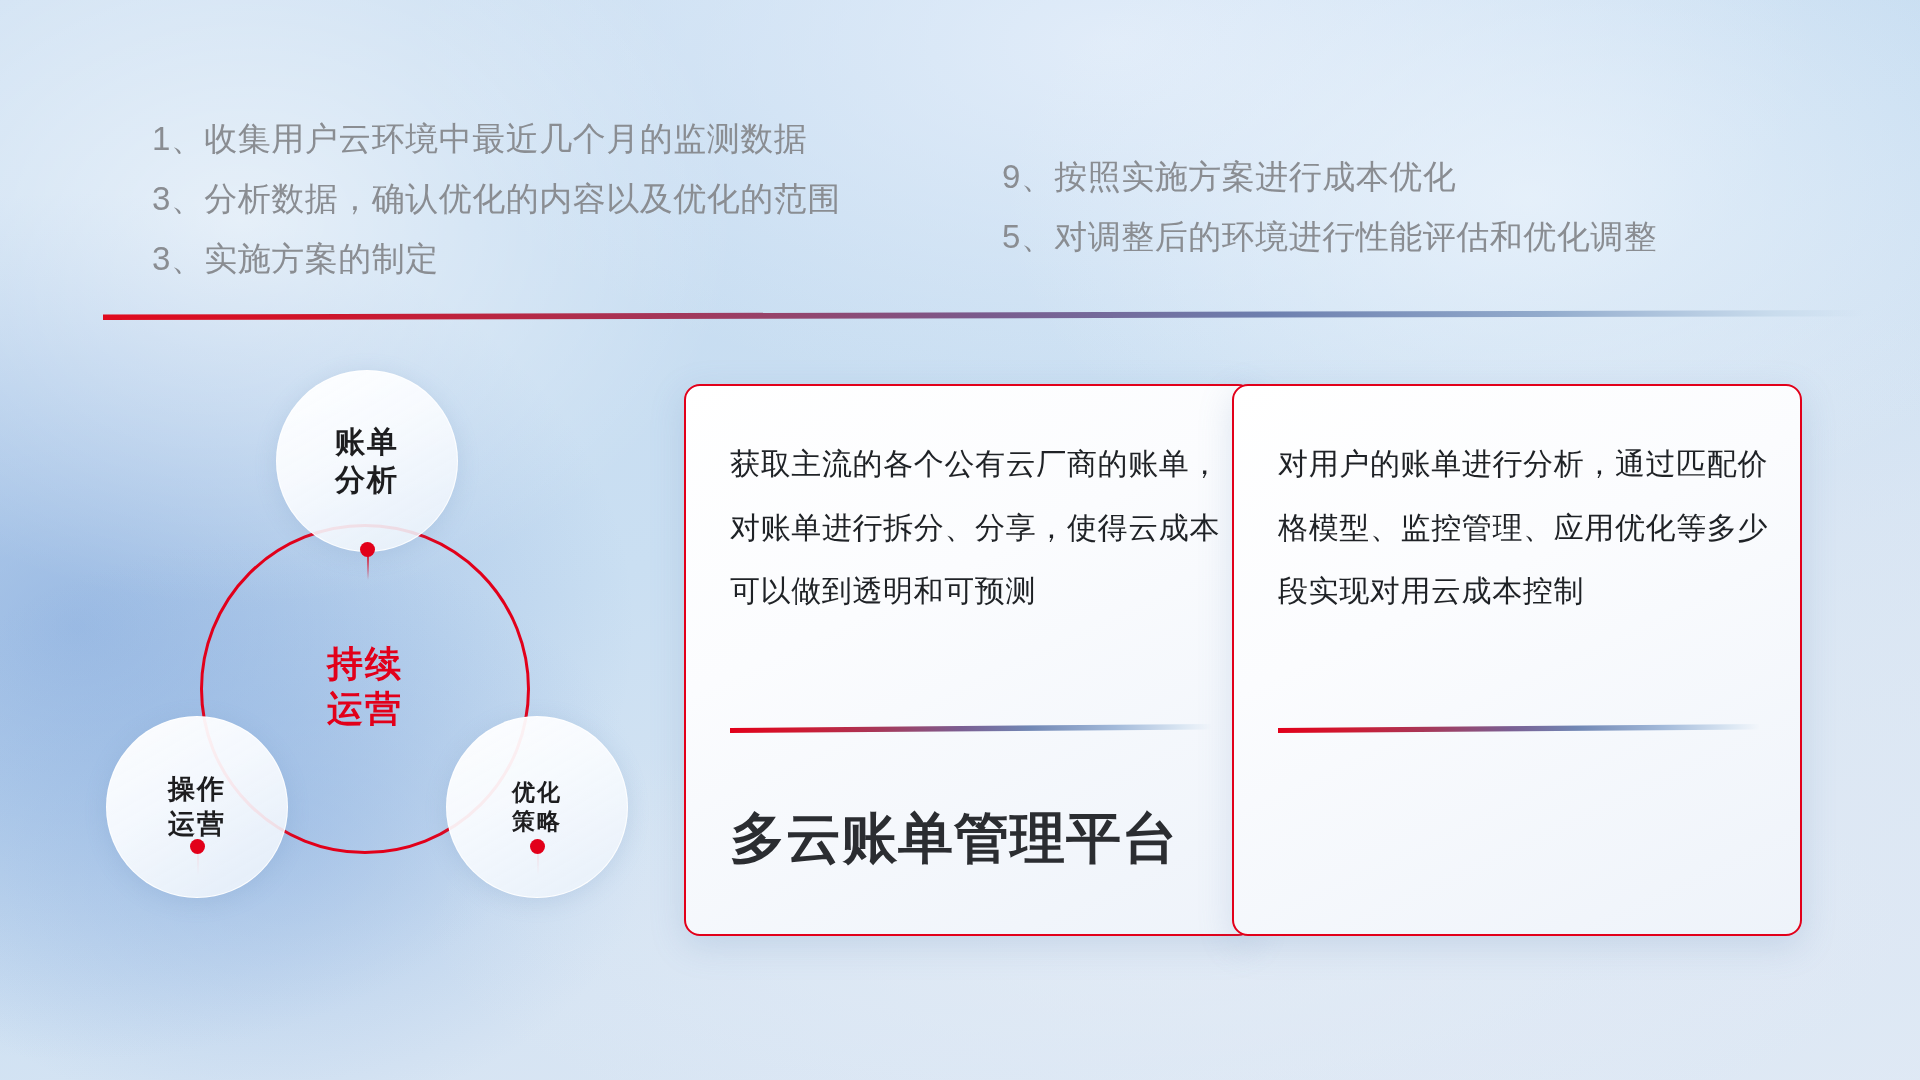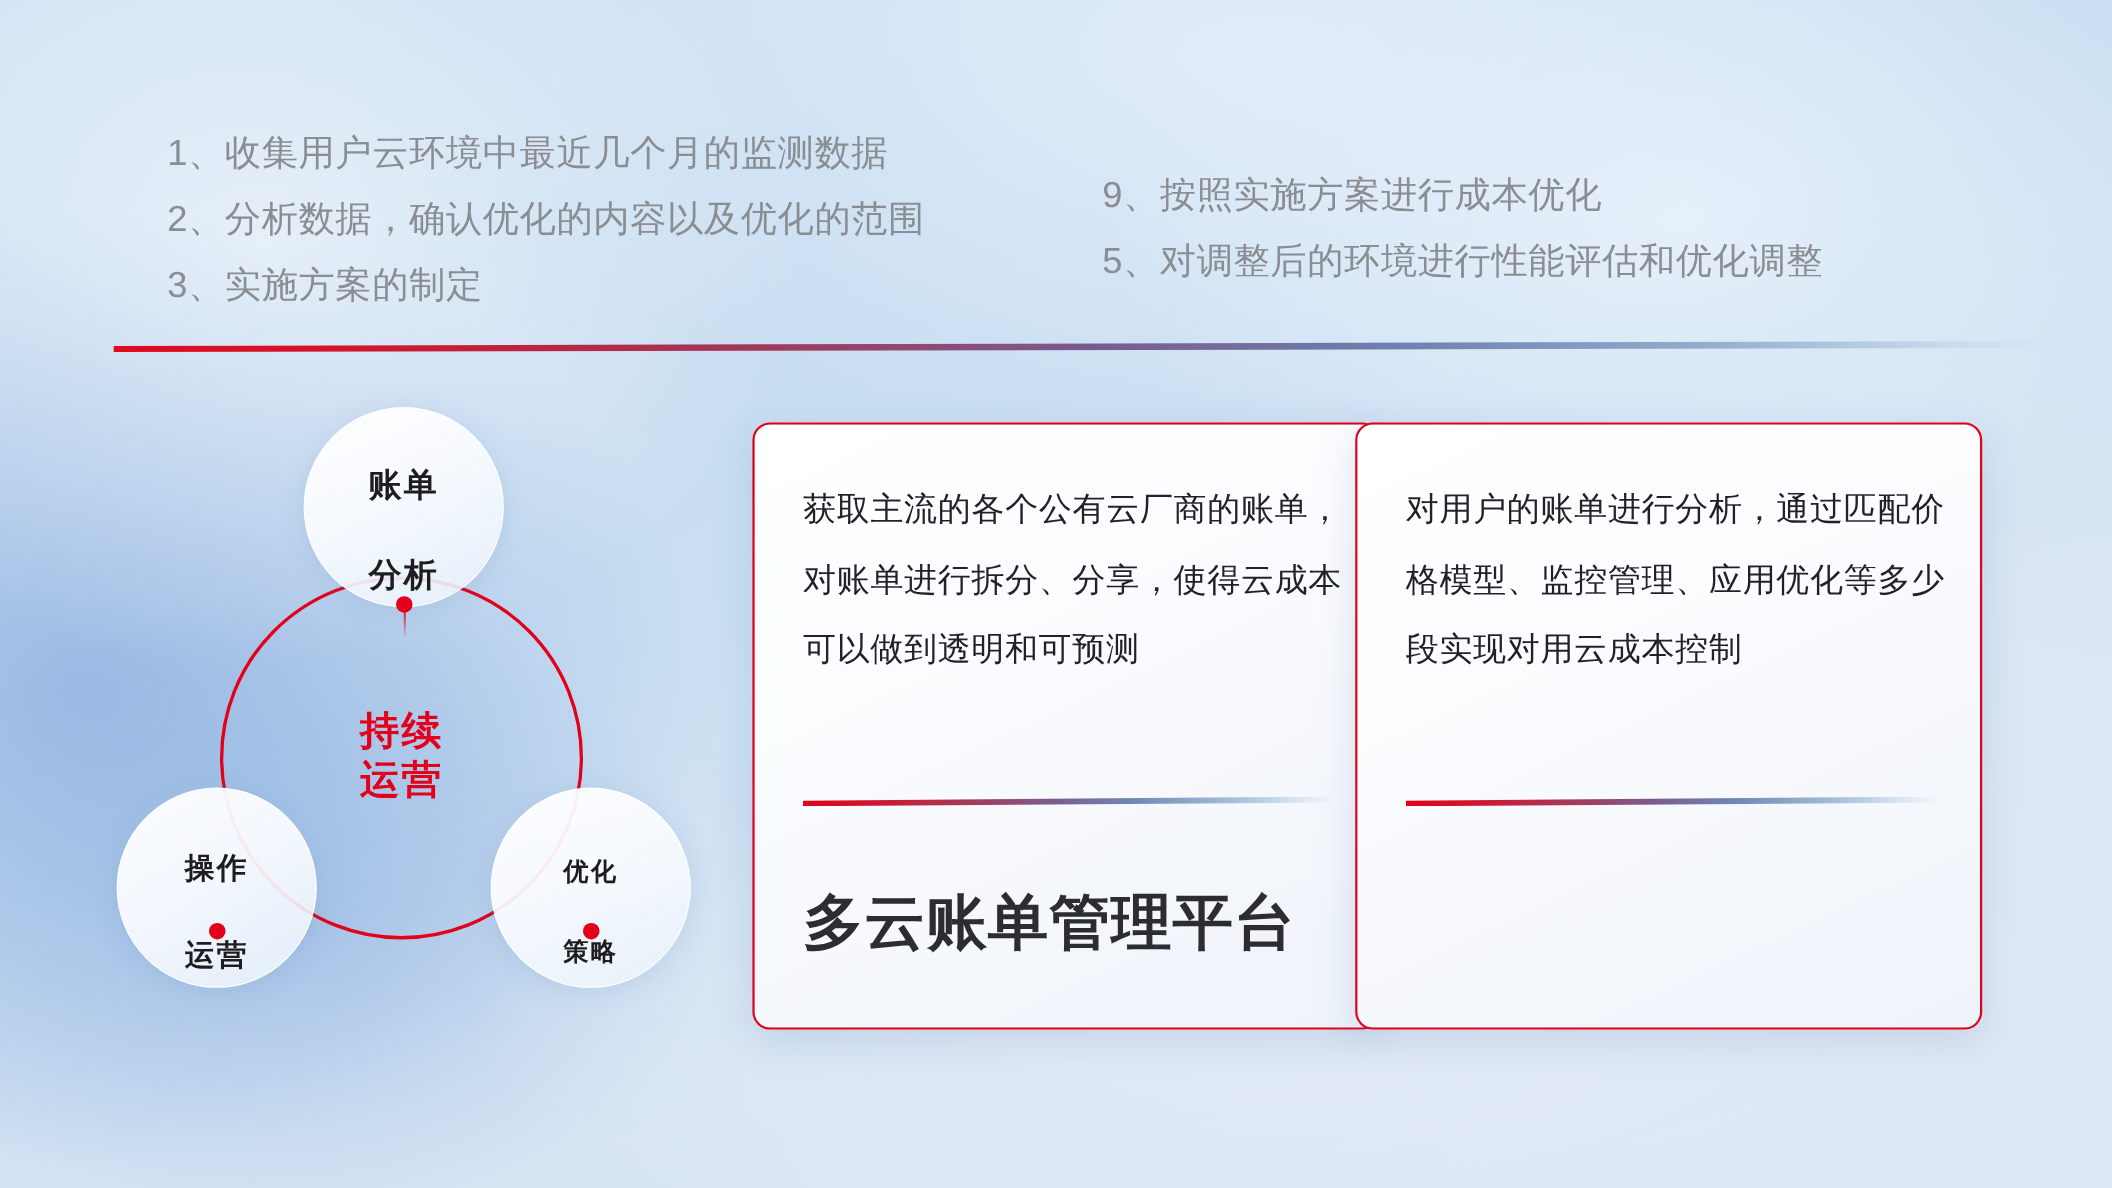--- a/index.html
+++ b/index.html
@@ -107,21 +107,21 @@
     display: flex;
     flex-direction: column;
     align-items: center;
     justify-content: center;
     color: #1d1d1f;
     font-size: 30px;
     font-weight: 700;
     line-height: 1.28;
     letter-spacing: 2px;
   }
-  .bubble span { display: block; margin-top: 44px; }
+  .bubble span { display: block; }
   .bubble-top { left: 180px; top: 18px; width: 182px; height: 182px; }
   .bubble-bl  { left: 10px;  top: 364px; width: 182px; height: 182px; font-size: 27px; }
   .bubble-br  { left: 350px; top: 364px; width: 182px; height: 182px; font-size: 23px; }
 
   .center-label {
     position: absolute;
     left: 104px;
     top: 290px;
     width: 330px;
     text-align: center;
@@ -219,21 +219,21 @@
 
 <div id="stage">
 
   <div class="wash wash-a"></div>
   <div class="wash wash-b"></div>
   <div class="wash wash-c"></div>
   <div class="wash wash-d"></div>
 
   <div class="list-col list-left">
     <div class="list-item">1、收集用户云环境中最近几个月的监测数据</div>
-    <div class="list-item">2、分析数据，确认优化的内容以及优化的范围</div>
+    <div class="list-item">3、分析数据，确认优化的内容以及优化的范围</div>
     <div class="list-item">3、实施方案的制定</div>
   </div>
 
   <div class="list-col list-right">
     <div class="list-item">9、按照实施方案进行成本优化</div>
     <div class="list-item">5、对调整后的环境进行性能评估和优化调整</div>
   </div>
 
   <div class="main-divider">
     <div class="bar"></div>

